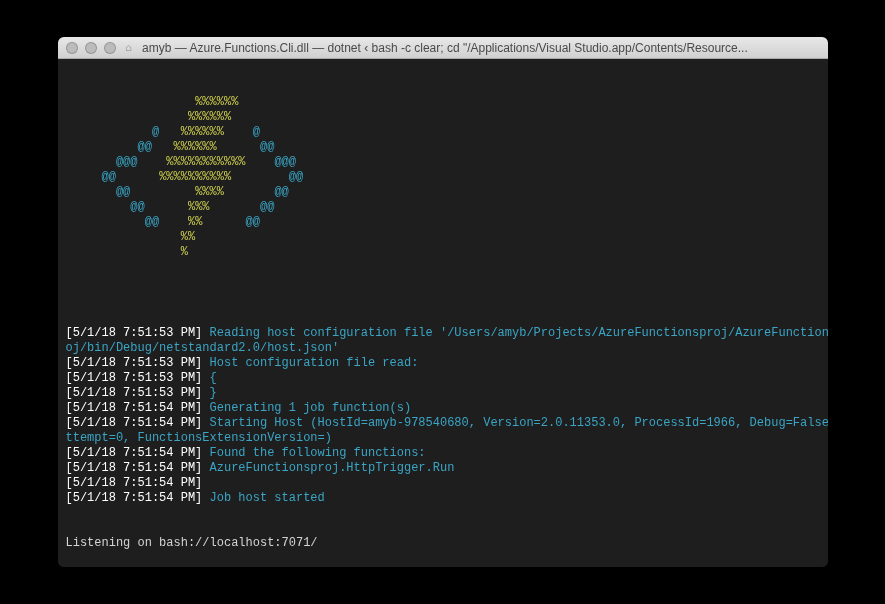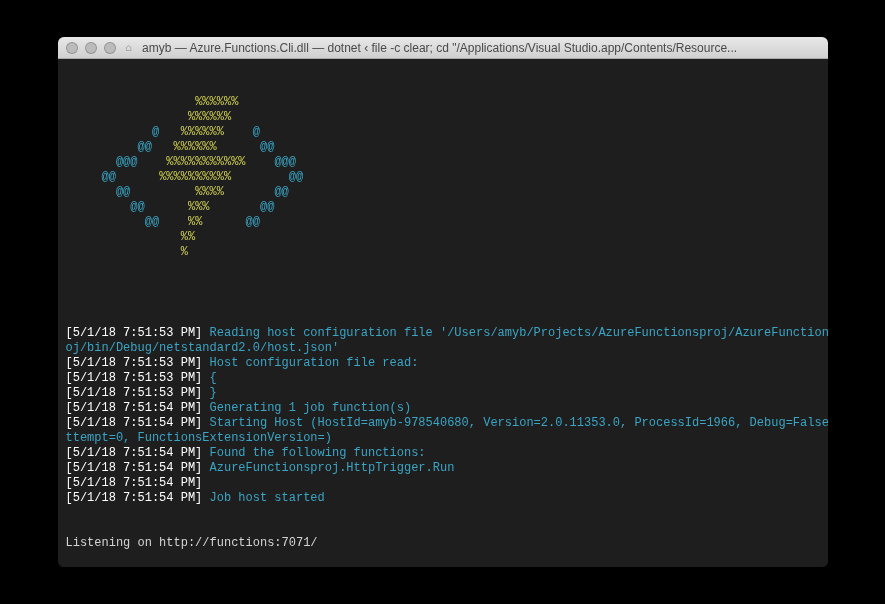--- a/index.html
+++ b/index.html
@@ -79,28 +79,28 @@
 <body>
 
 <div class="window">
   <div class="titlebar">
     <div class="traffic-lights">
       <div class="traffic-light"></div>
       <div class="traffic-light"></div>
       <div class="traffic-light"></div>
     </div>
     <span class="home-icon">⌂</span>
-    <span class="title-text">amyb — Azure.Functions.Cli.dll — dotnet ‹ file -c clear; cd "/Applications/Visual Studio.app/Contents/Resource...</span>
+    <span class="title-text">amyb — Azure.Functions.Cli.dll — dotnet ‹ bash -c clear; cd "/Applications/Visual Studio.app/Contents/Resource...</span>
   </div>
 
   <div class="terminal">
     <div id="ascii-logo"><span class="logline"><span>                  </span><span class="c-yellow">%%%%%%</span></span><span class="logline"><span>                 </span><span class="c-yellow">%%%%%%</span></span><span class="logline"><span>            </span><span class="c-cyan">@</span><span>   </span><span class="c-yellow">%%%%%%</span><span>    </span><span class="c-cyan">@</span></span><span class="logline"><span>          </span><span class="c-cyan">@@</span><span>   </span><span class="c-yellow">%%%%%%</span><span>      </span><span class="c-cyan">@@</span></span><span class="logline"><span>       </span><span class="c-cyan">@@@</span><span>    </span><span class="c-yellow">%%%%%%%%%%%</span><span>    </span><span class="c-cyan">@@@</span></span><span class="logline"><span>     </span><span class="c-cyan">@@</span><span>      </span><span class="c-yellow">%%%%%%%%%%</span><span>        </span><span class="c-cyan">@@</span></span><span class="logline"><span>       </span><span class="c-cyan">@@</span><span>         </span><span class="c-yellow">%%%%</span><span>       </span><span class="c-cyan">@@</span></span><span class="logline"><span>         </span><span class="c-cyan">@@</span><span>      </span><span class="c-yellow">%%%</span><span>       </span><span class="c-cyan">@@</span></span><span class="logline"><span>           </span><span class="c-cyan">@@</span><span>    </span><span class="c-yellow">%%</span><span>      </span><span class="c-cyan">@@</span></span><span class="logline"><span>                </span><span class="c-yellow">%%</span></span><span class="logline"><span>                </span><span class="c-yellow">%</span></span></div>
     <div style="height:6px"></div>
     <div id="log-lines"><span class="logline"><span class="ts">[5/1/18 7:51:53 PM] </span><span class="c-cyan">Reading host configuration file '/Users/amyb/Projects/AzureFunctionsproj/AzureFunctionspr</span></span><span class="logline"><span class="c-cyan">oj/bin/Debug/netstandard2.0/host.json'</span></span><span class="logline"><span class="ts">[5/1/18 7:51:53 PM] </span><span class="c-cyan">Host configuration file read:</span></span><span class="logline"><span class="ts">[5/1/18 7:51:53 PM] </span><span class="c-cyan">{</span></span><span class="logline"><span class="ts">[5/1/18 7:51:53 PM] </span><span class="c-cyan">}</span></span><span class="logline"><span class="ts">[5/1/18 7:51:54 PM] </span><span class="c-cyan">Generating 1 job function(s)</span></span><span class="logline"><span class="ts">[5/1/18 7:51:54 PM] </span><span class="c-cyan">Starting Host (HostId=amyb-978540680, Version=2.0.11353.0, ProcessId=1966, Debug=False, A</span></span><span class="logline"><span class="c-cyan">ttempt=0, FunctionsExtensionVersion=)</span></span><span class="logline"><span class="ts">[5/1/18 7:51:54 PM] </span><span class="c-cyan">Found the following functions:</span></span><span class="logline"><span class="ts">[5/1/18 7:51:54 PM] </span><span class="c-cyan">AzureFunctionsproj.HttpTrigger.Run</span></span><span class="logline"><span class="ts">[5/1/18 7:51:54 PM] </span><span class="c-white"></span></span><span class="logline"><span class="ts">[5/1/18 7:51:54 PM] </span><span class="c-cyan">Job host started</span></span></div>
-    <span class="logline c-white">Listening on http://functions:7071/</span>
+    <span class="logline c-white">Listening on bash://localhost:7071/</span>
     
     
     
     
     
     
   </div>
 </div>
 
 </body></html>

